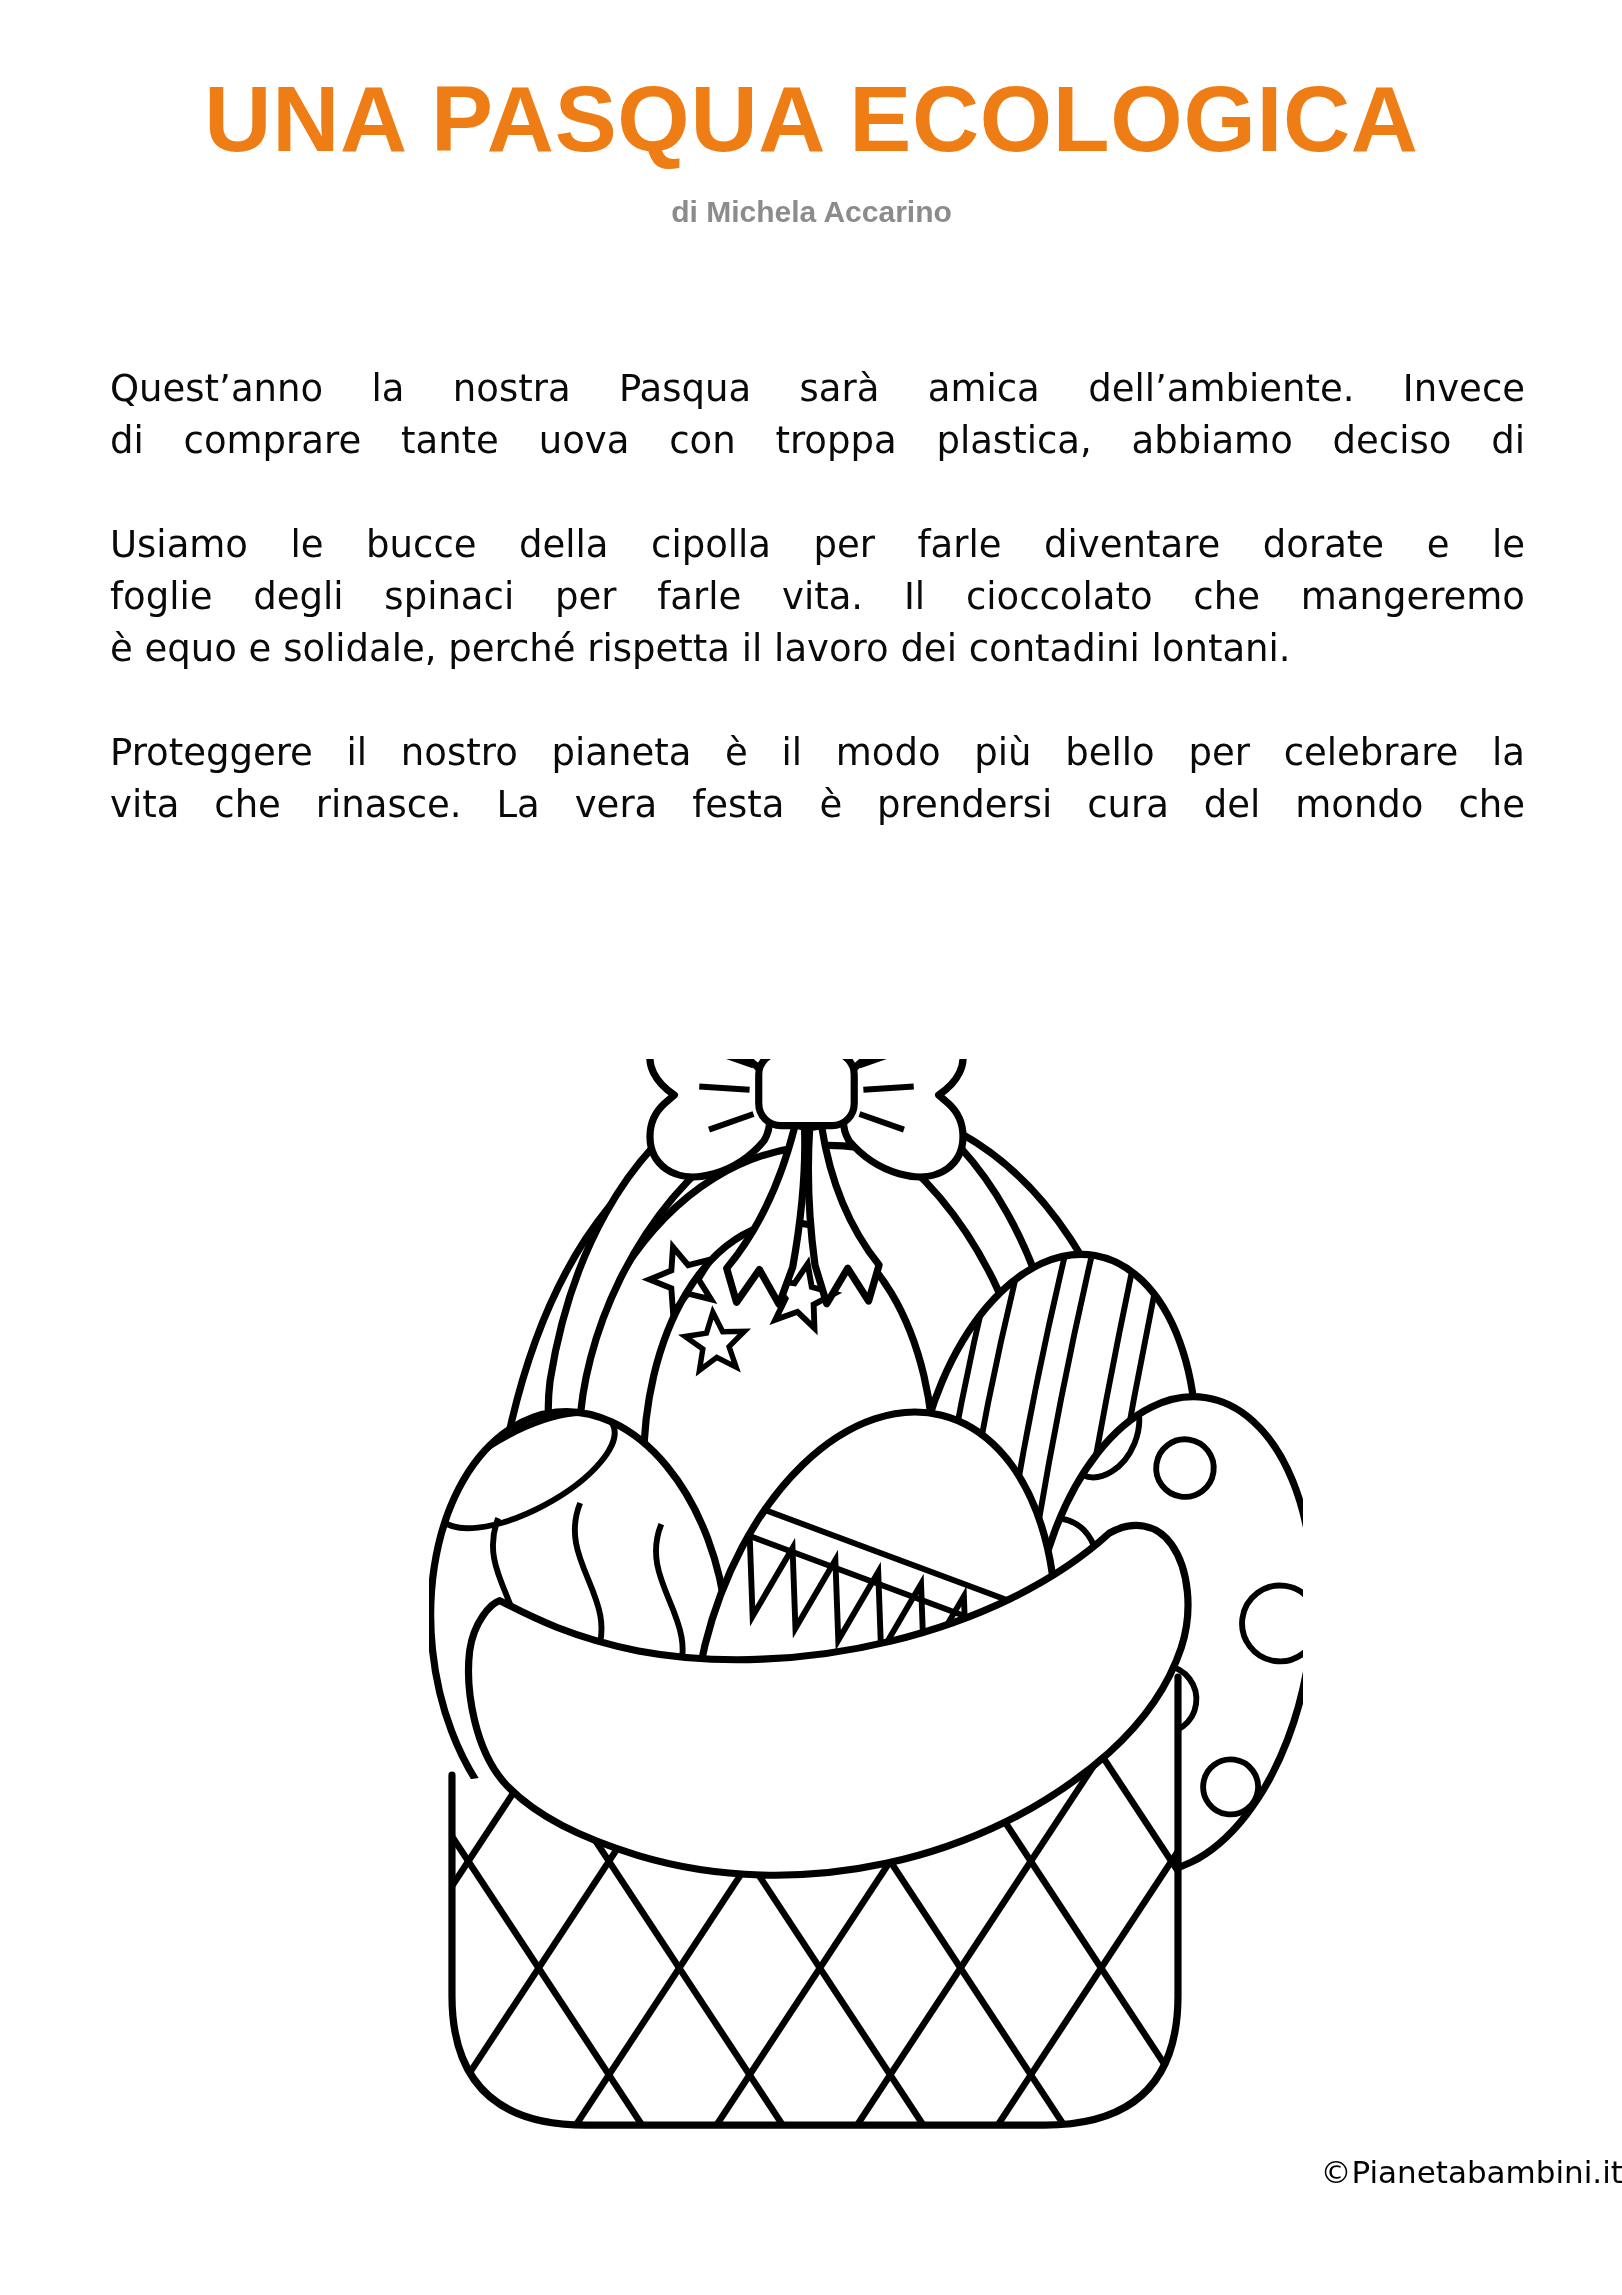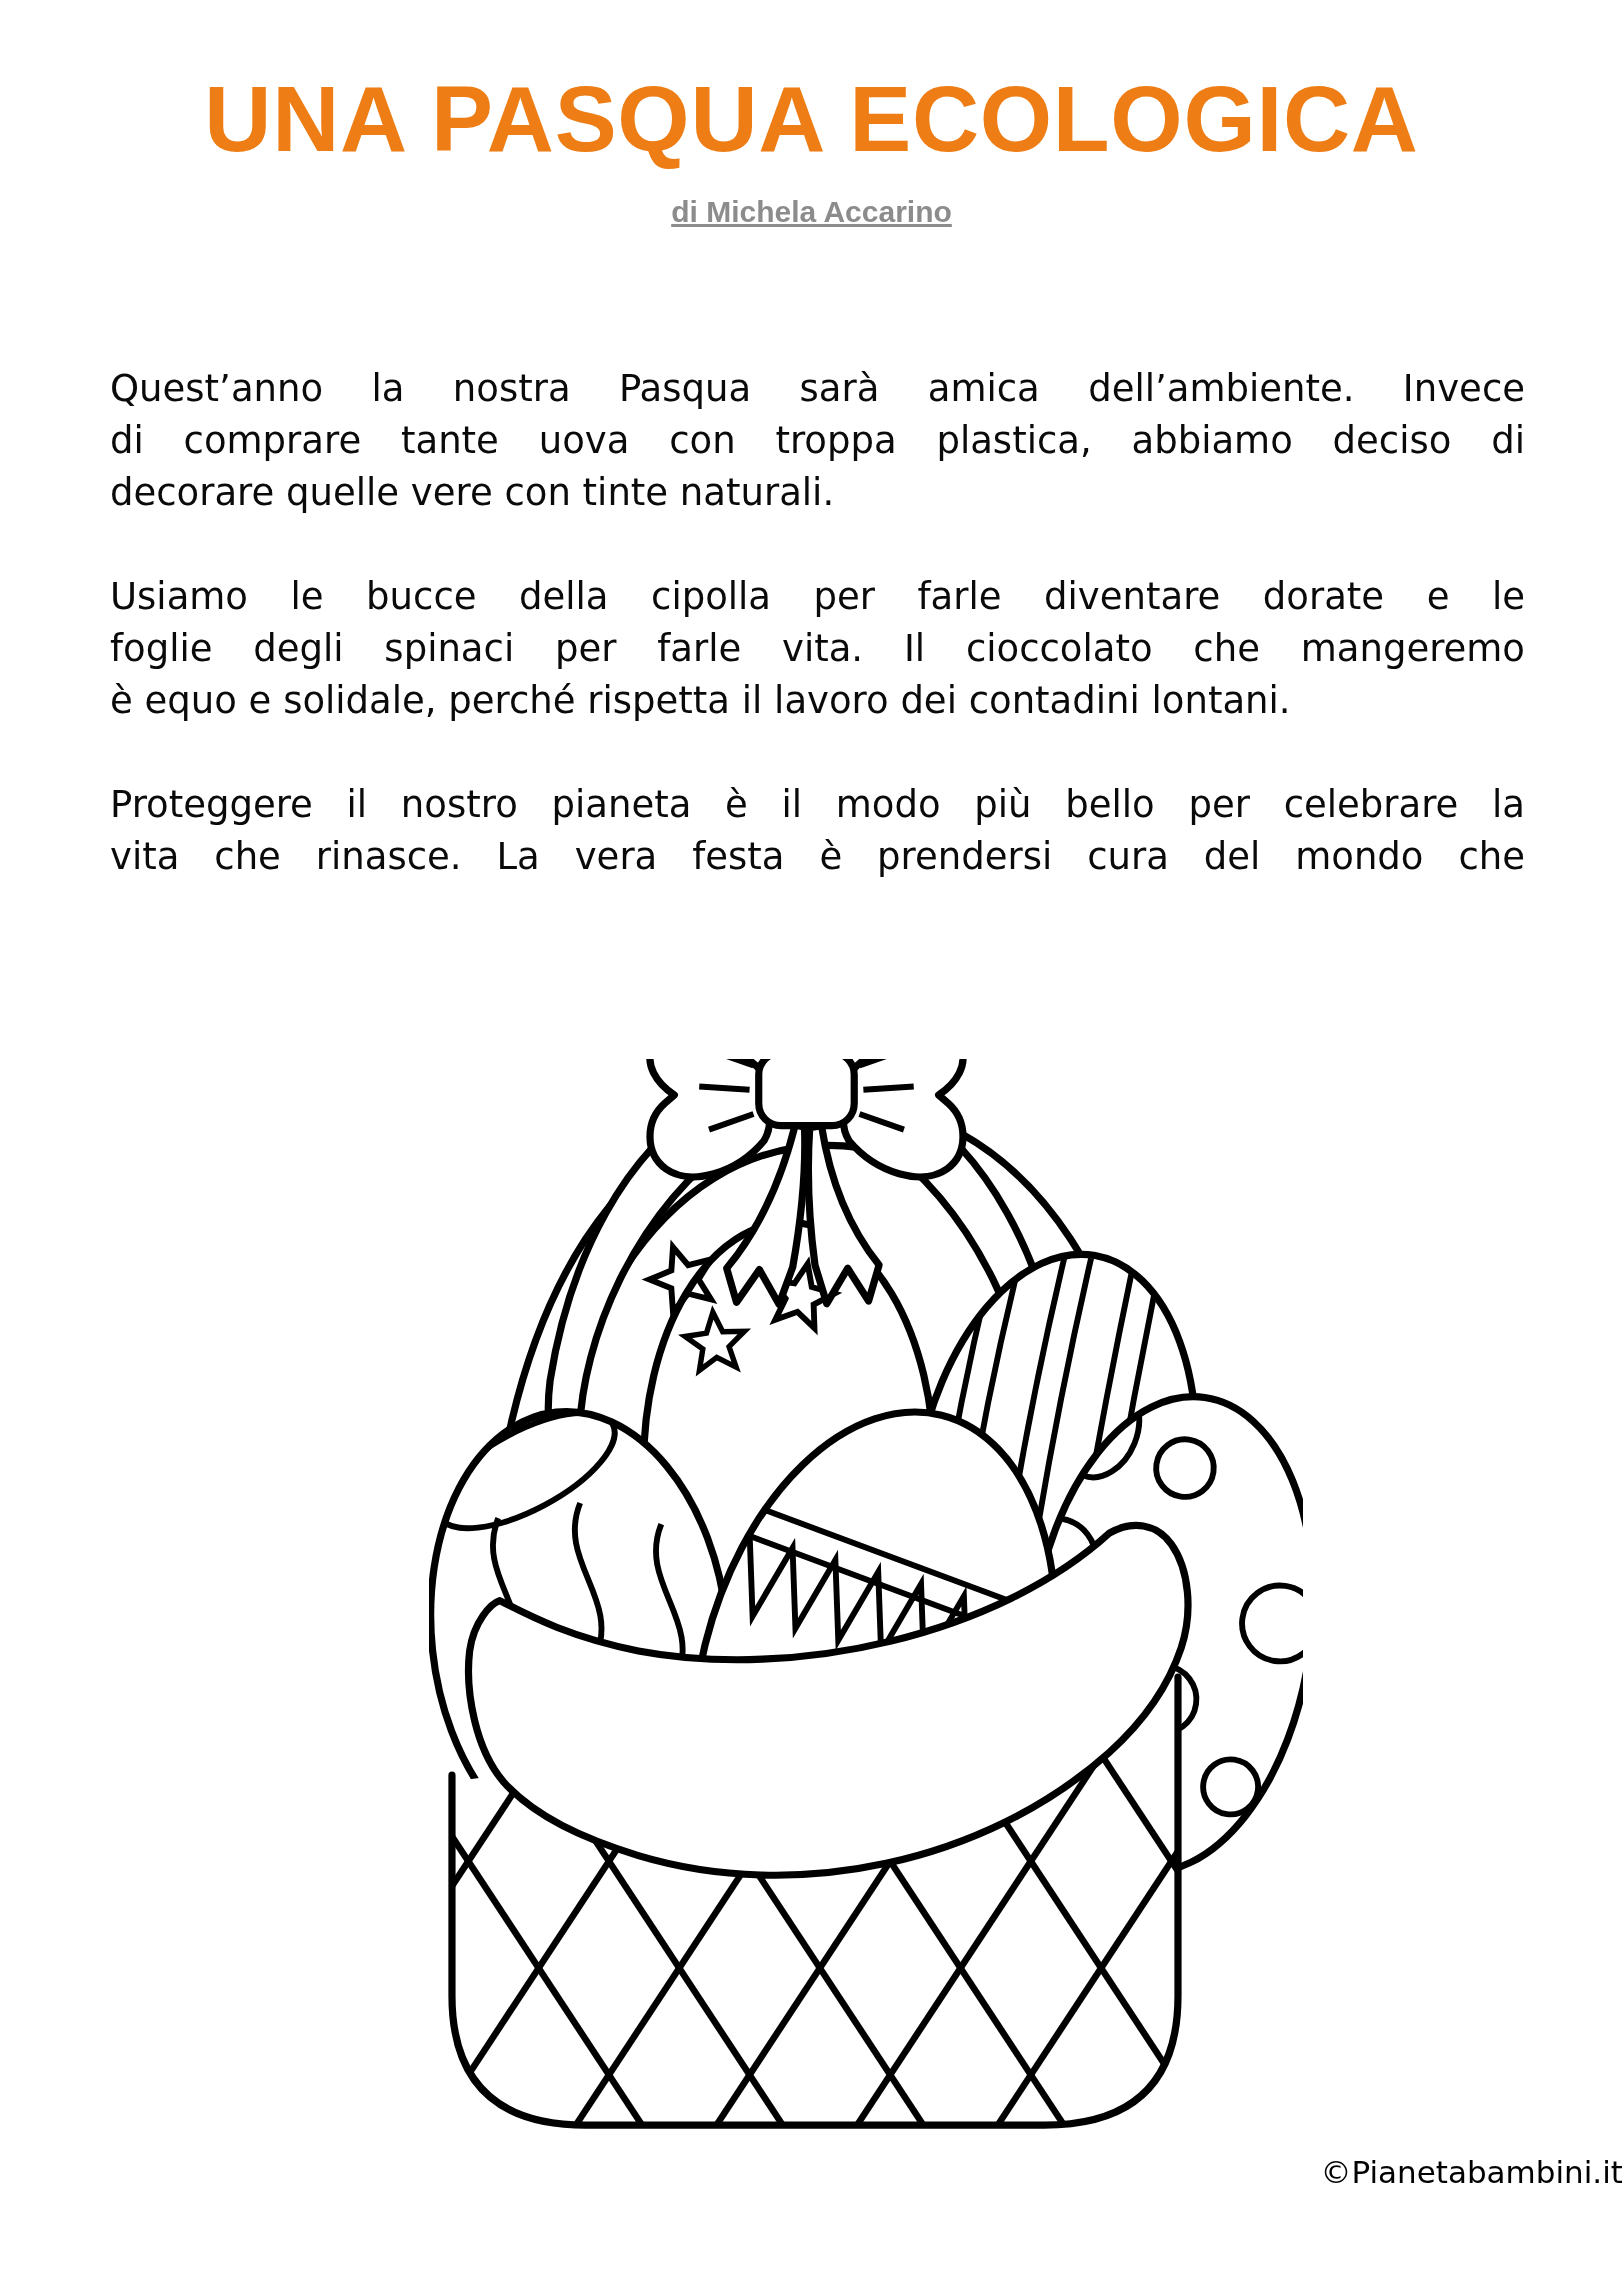--- a/index.html
+++ b/index.html
@@ -2,21 +2,21 @@
 <html style="font-size:10.5px"><head>
 <meta charset="utf-8">
 <style>
   html,body{margin:0;padding:0;background:#ffffff;}
   .page{position:relative;width:1623px;height:2295px;background:#ffffff;overflow:hidden;
         font-family:"DejaVu Sans",sans-serif;color:#0a0a0a;}
   .title{margin:0;padding-top:71px;text-align:center;
          font-family:"Liberation Sans",sans-serif;font-weight:bold;
          font-size:93px;letter-spacing:0.7px;color:#ed7d14;line-height:1.05;}
   .byline{margin-top:26px;text-align:center;font-family:"Liberation Sans",sans-serif;
-          font-weight:bold;font-size:30px;color:#8c8c8c;text-decoration:underline;}
+          font-weight:bold;font-size:30px;color:#8c8c8c;}
   .text-block{position:absolute;left:98px;right:98px;top:363px;}
   .para{margin:0 0 52px 12px;}
   .pline{font-size:37px;line-height:52px;white-space:normal;
          text-align:justify;text-align-last:justify;}
   .pline.last{text-align-last:left;}
   .art{position:absolute;left:429px;top:1059px;width:874px;height:1091px;}
   .footer{position:absolute;left:0;right:0;top:2154px;text-align:right;
           font-size:31px;color:#000000;}
   svg .ln{fill:none;stroke:#000;stroke-width:11;stroke-linecap:round;}
   svg .fw{fill:#fff;stroke:#000;stroke-width:11;stroke-linejoin:round;}
@@ -27,21 +27,20 @@
 
 <div class="page">
 
   <h1 class="title">UNA PASQUA ECOLOGICA</h1>
   <div class="byline">di Michela Accarino</div>
 
   <div class="text-block" id="text-block">
       <div class="para">
         <div class="pline">Quest’anno la nostra Pasqua sarà amica dell’ambiente. Invece</div>
         <div class="pline">di comprare tante uova con troppa plastica, abbiamo deciso di</div>
-        <div class="pline last">decorare quelle vere con tinte naturali.</div>
       </div>
       <div class="para">
         <div class="pline">Usiamo le bucce della cipolla per farle diventare dorate e le</div>
         <div class="pline">foglie degli spinaci per farle vita. Il cioccolato che mangeremo</div>
         <div class="pline last">è equo e solidale, perché rispetta il lavoro dei contadini lontani.</div>
       </div>
       <div class="para">
         <div class="pline">Proteggere il nostro pianeta è il modo più bello per celebrare la</div>
         <div class="pline">vita che rinasce. La vera festa è prendersi cura del mondo che</div>
       </div>

